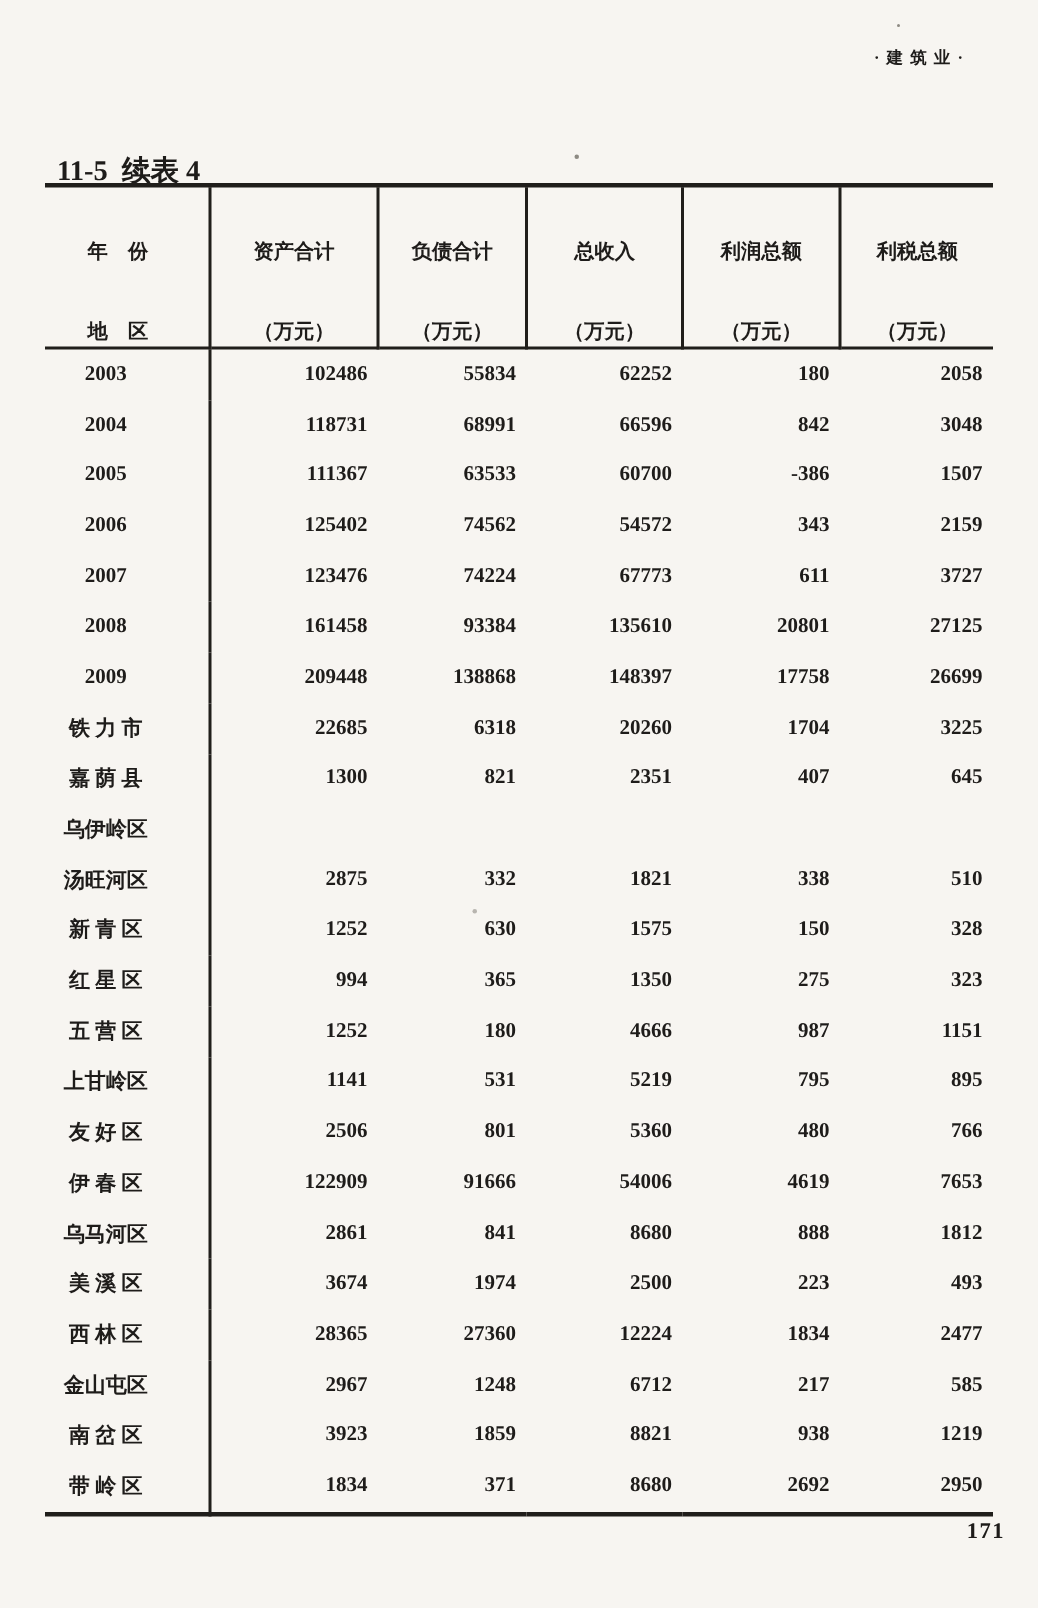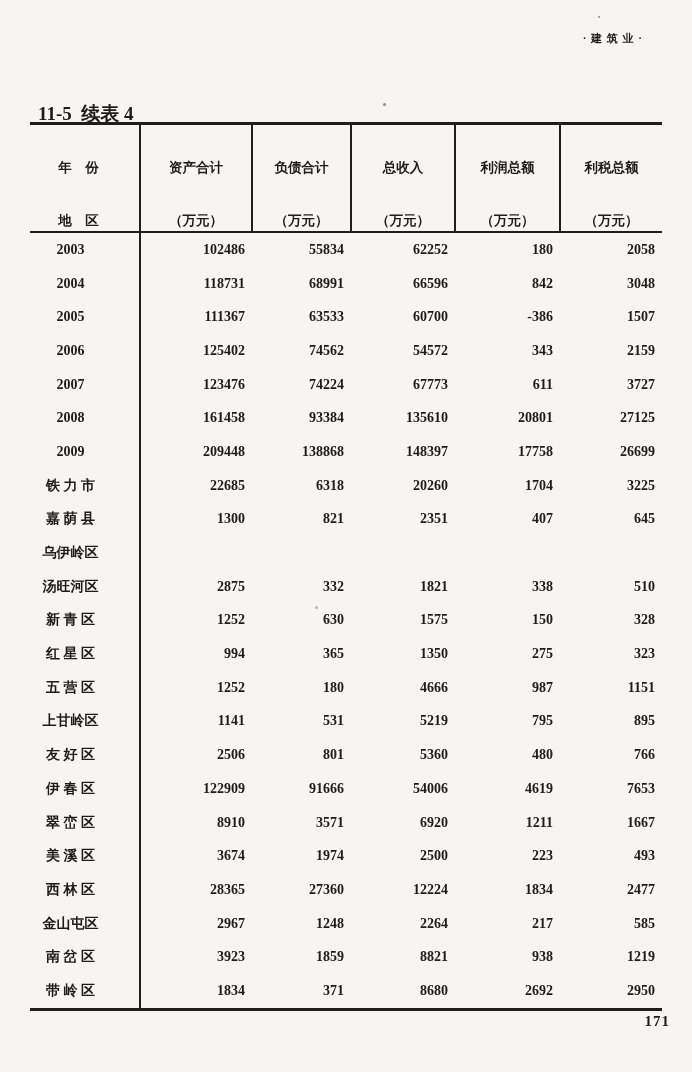--- a/index.html
+++ b/index.html
@@ -250,26 +250,26 @@
       </tr>
       <tr>
         <td class="label">伊 春 区</td>
         <td class="value">122909</td>
         <td class="value">91666</td>
         <td class="value">54006</td>
         <td class="value">4619</td>
         <td class="value">7653</td>
       </tr>
       <tr>
-        <td class="label">翠 峦 区</td>
-        <td class="value">8910</td>
-        <td class="value">3571</td>
-        <td class="value">6920</td>
-        <td class="value">1211</td>
-        <td class="value">1667</td>
+        <td class="label">乌马河区</td>
+        <td class="value">2861</td>
+        <td class="value">841</td>
+        <td class="value">8680</td>
+        <td class="value">888</td>
+        <td class="value">1812</td>
       </tr>
       <tr>
         <td class="label">美 溪 区</td>
         <td class="value">3674</td>
         <td class="value">1974</td>
         <td class="value">2500</td>
         <td class="value">223</td>
         <td class="value">493</td>
       </tr>
       <tr>
@@ -277,21 +277,21 @@
         <td class="value">28365</td>
         <td class="value">27360</td>
         <td class="value">12224</td>
         <td class="value">1834</td>
         <td class="value">2477</td>
       </tr>
       <tr>
         <td class="label">金山屯区</td>
         <td class="value">2967</td>
         <td class="value">1248</td>
-        <td class="value">2264</td>
+        <td class="value">6712</td>
         <td class="value">217</td>
         <td class="value">585</td>
       </tr>
       <tr>
         <td class="label">南 岔 区</td>
         <td class="value">3923</td>
         <td class="value">1859</td>
         <td class="value">8821</td>
         <td class="value">938</td>
         <td class="value">1219</td>

